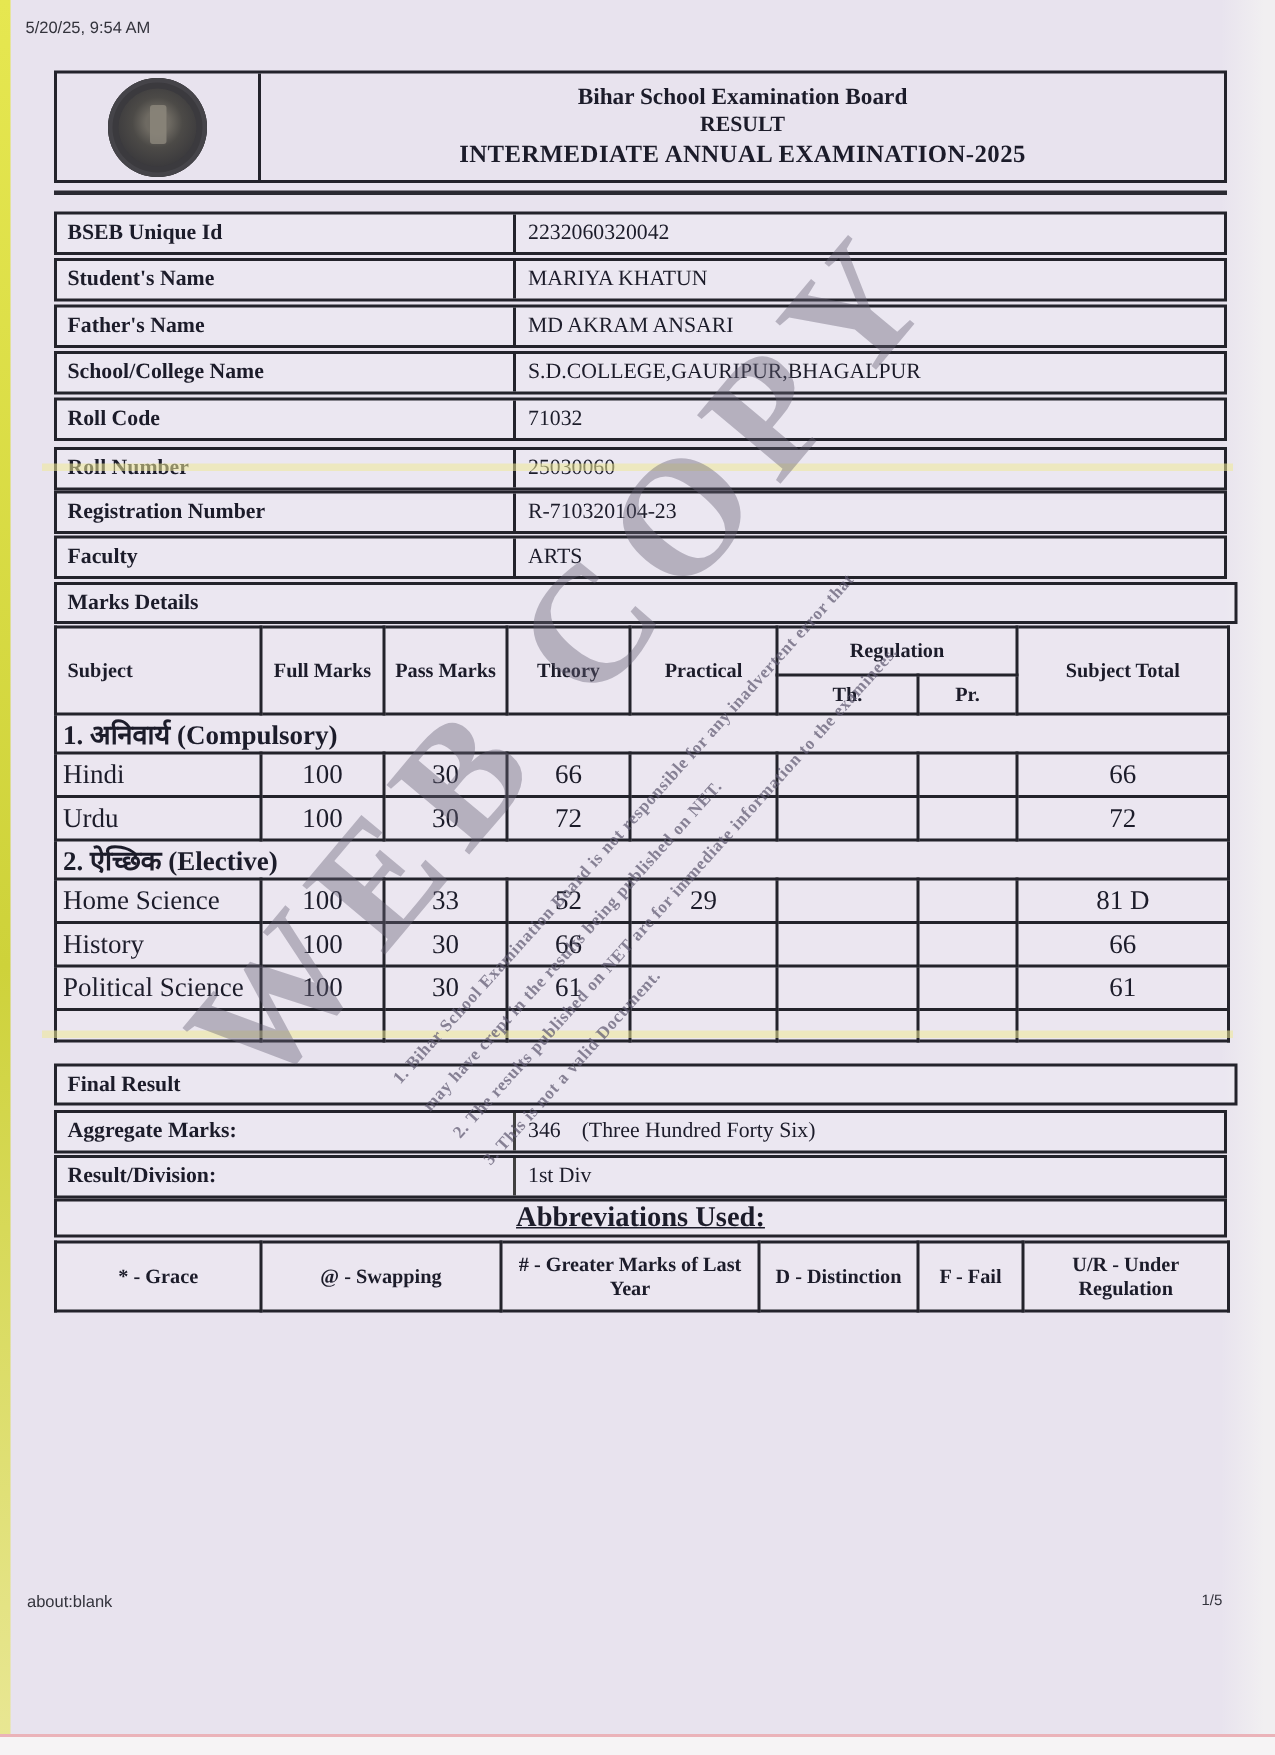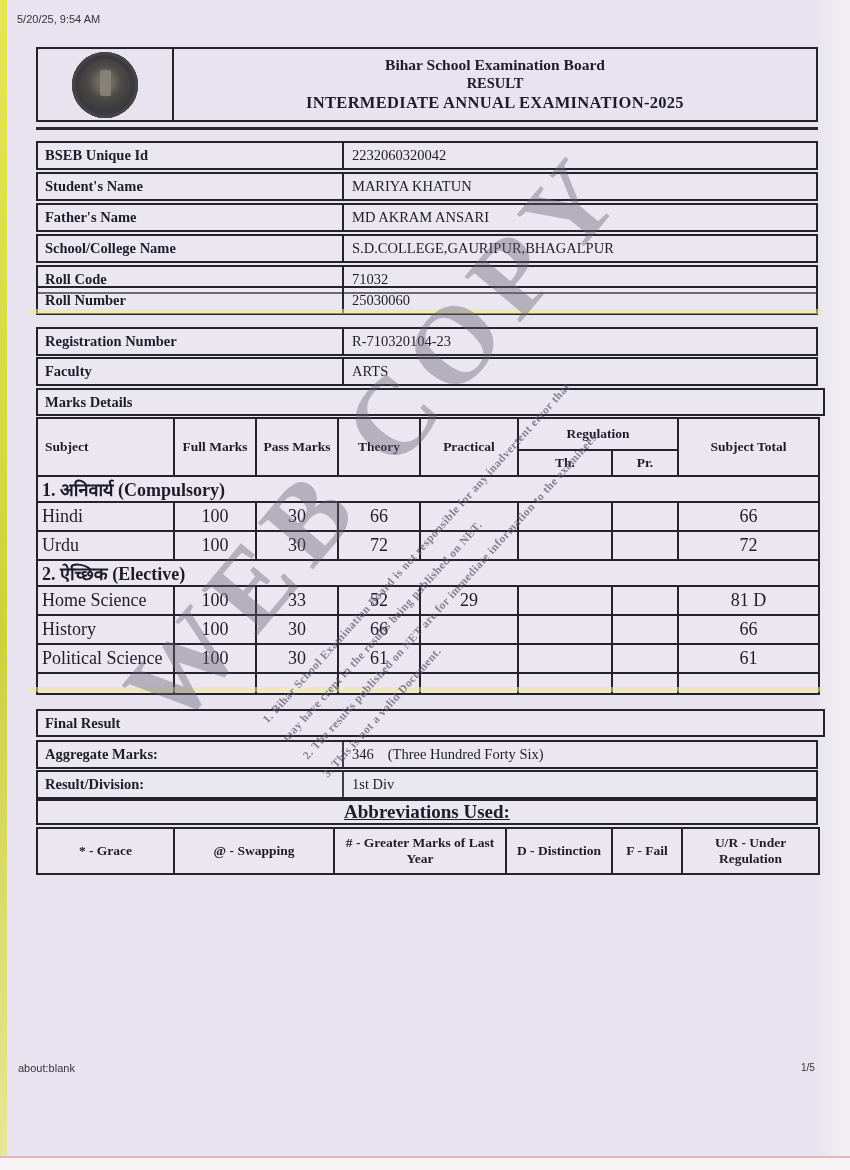--- a/index.html
+++ b/index.html
@@ -114,21 +114,21 @@
     <div class="info-value">MD AKRAM ANSARI</div>
   </div>
   <div class="info-row" style="top:234px">
     <div class="info-label">School/College Name</div>
     <div class="info-value">S.D.COLLEGE,GAURIPUR,BHAGALPUR</div>
   </div>
   <div class="info-row" style="top:265px">
     <div class="info-label">Roll Code</div>
     <div class="info-value">71032</div>
   </div>
-  <div class="info-row" style="top:286px">
+  <div class="info-row" style="top:298px">
     <div class="info-label">Roll Number</div>
     <div class="info-value">25030060</div>
   </div>
   <div class="info-row" style="top:327px">
     <div class="info-label">Registration Number</div>
     <div class="info-value">R-710320104-23</div>
   </div>
   <div class="info-row" style="top:357px">
     <div class="info-label">Faculty</div>
     <div class="info-value">ARTS</div>

